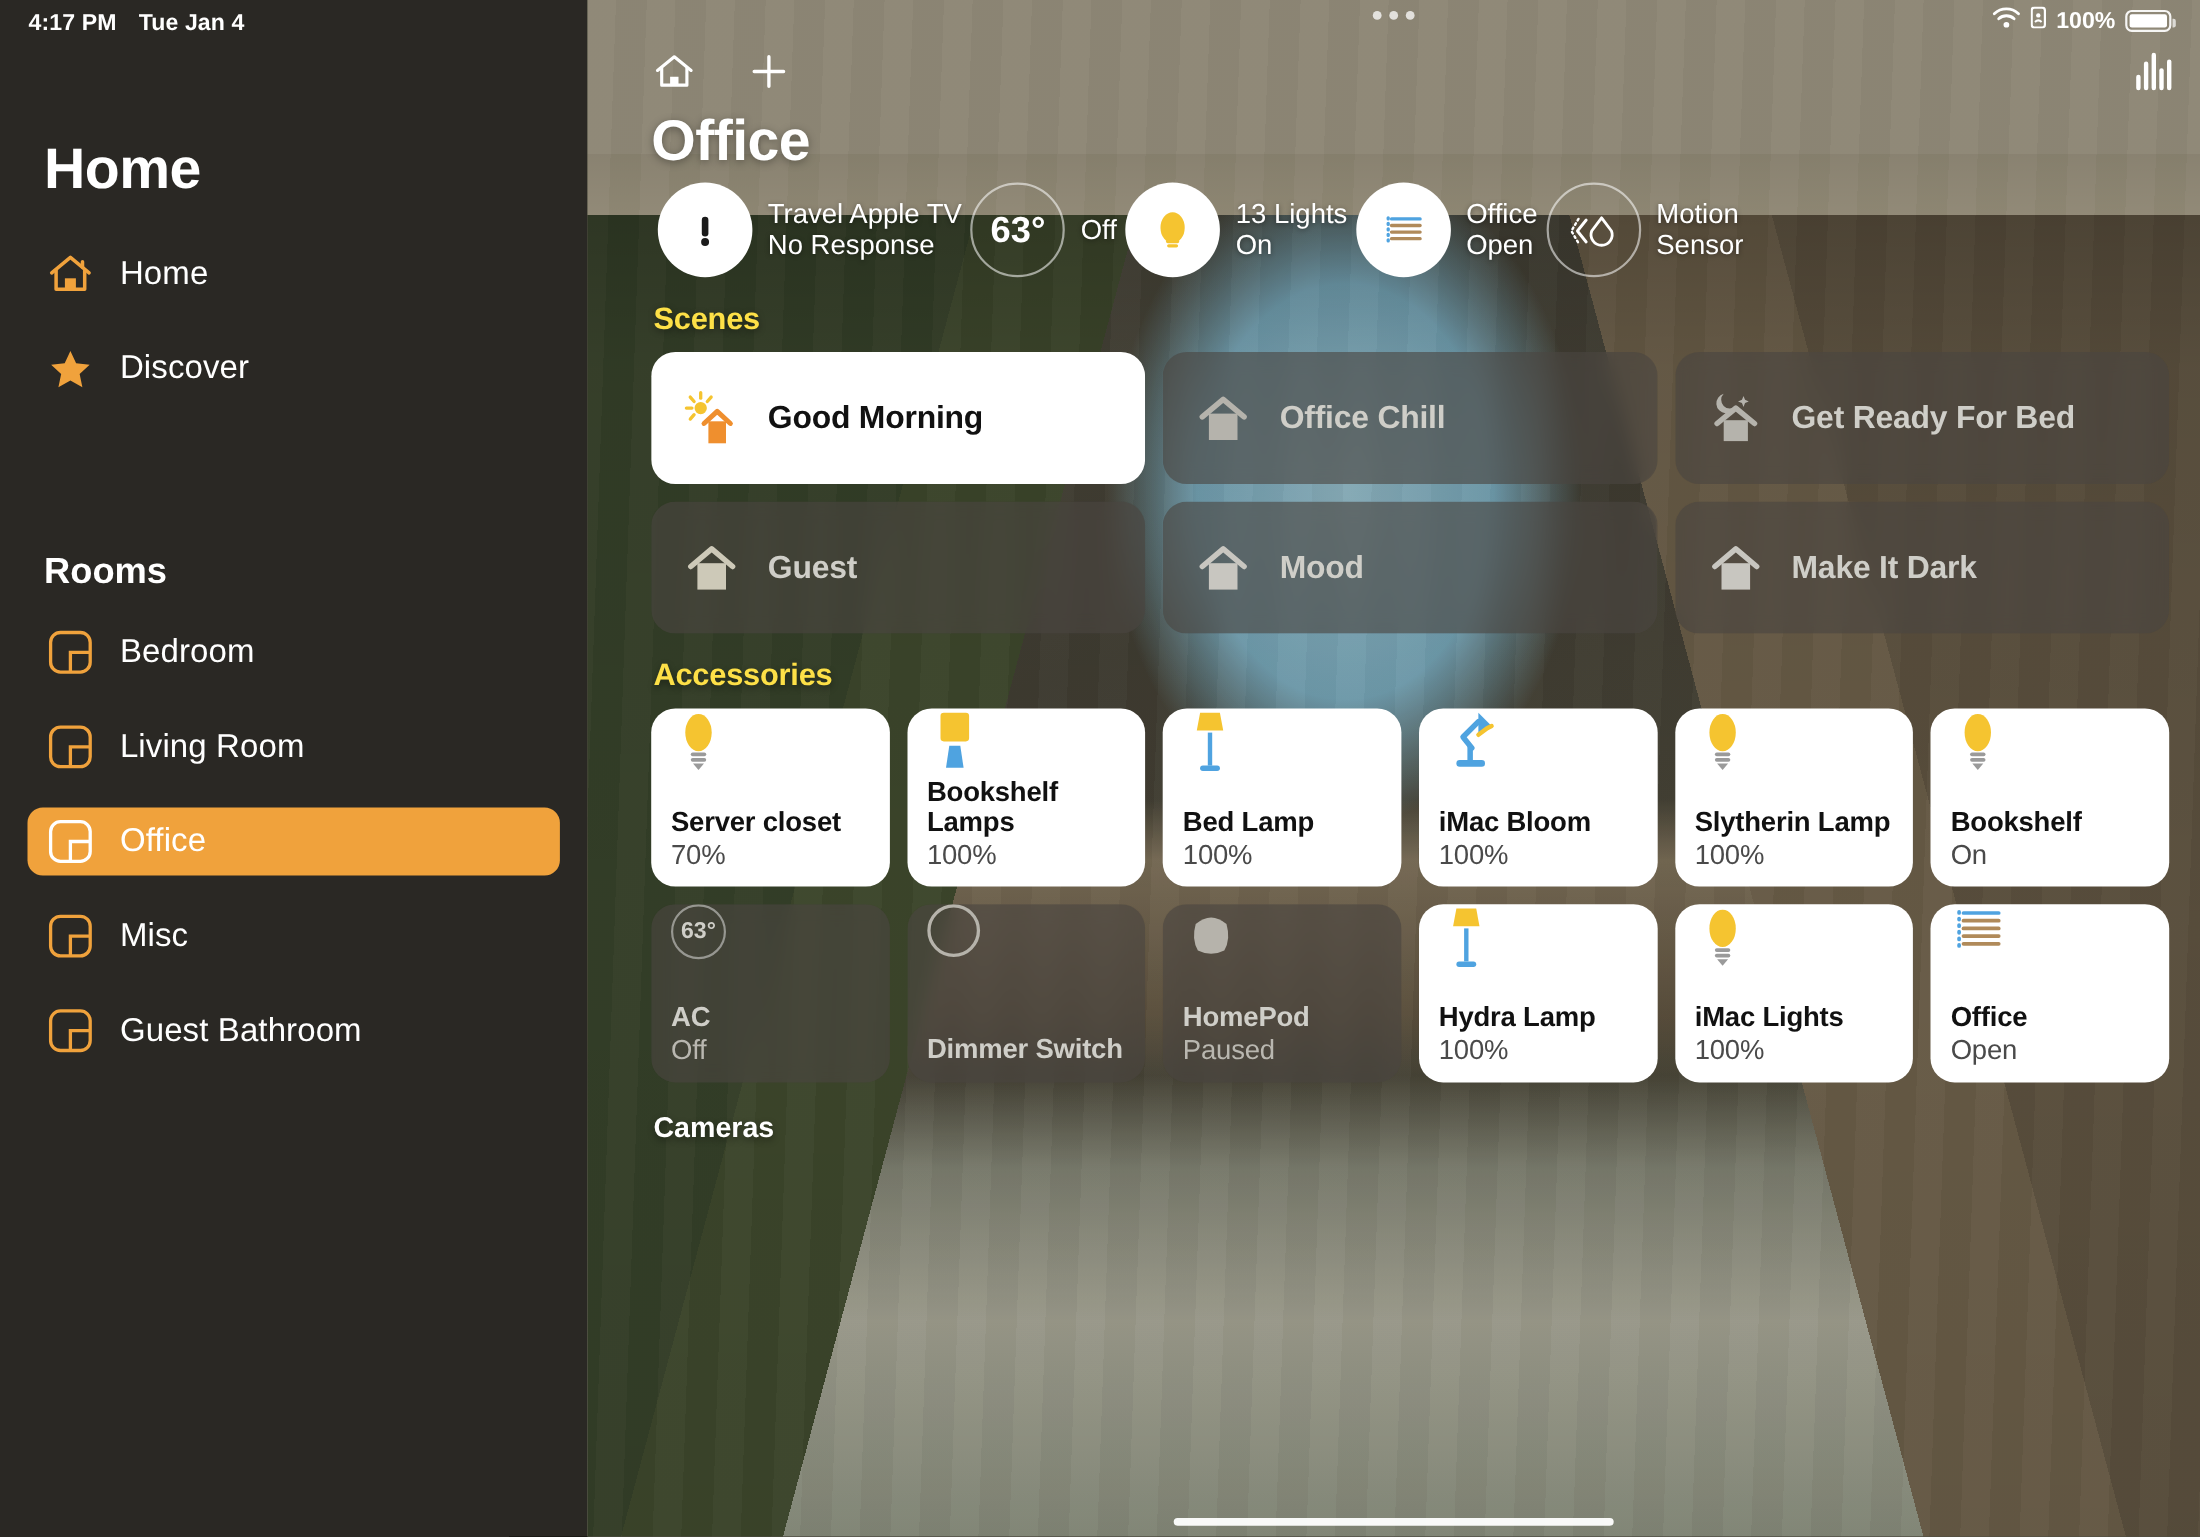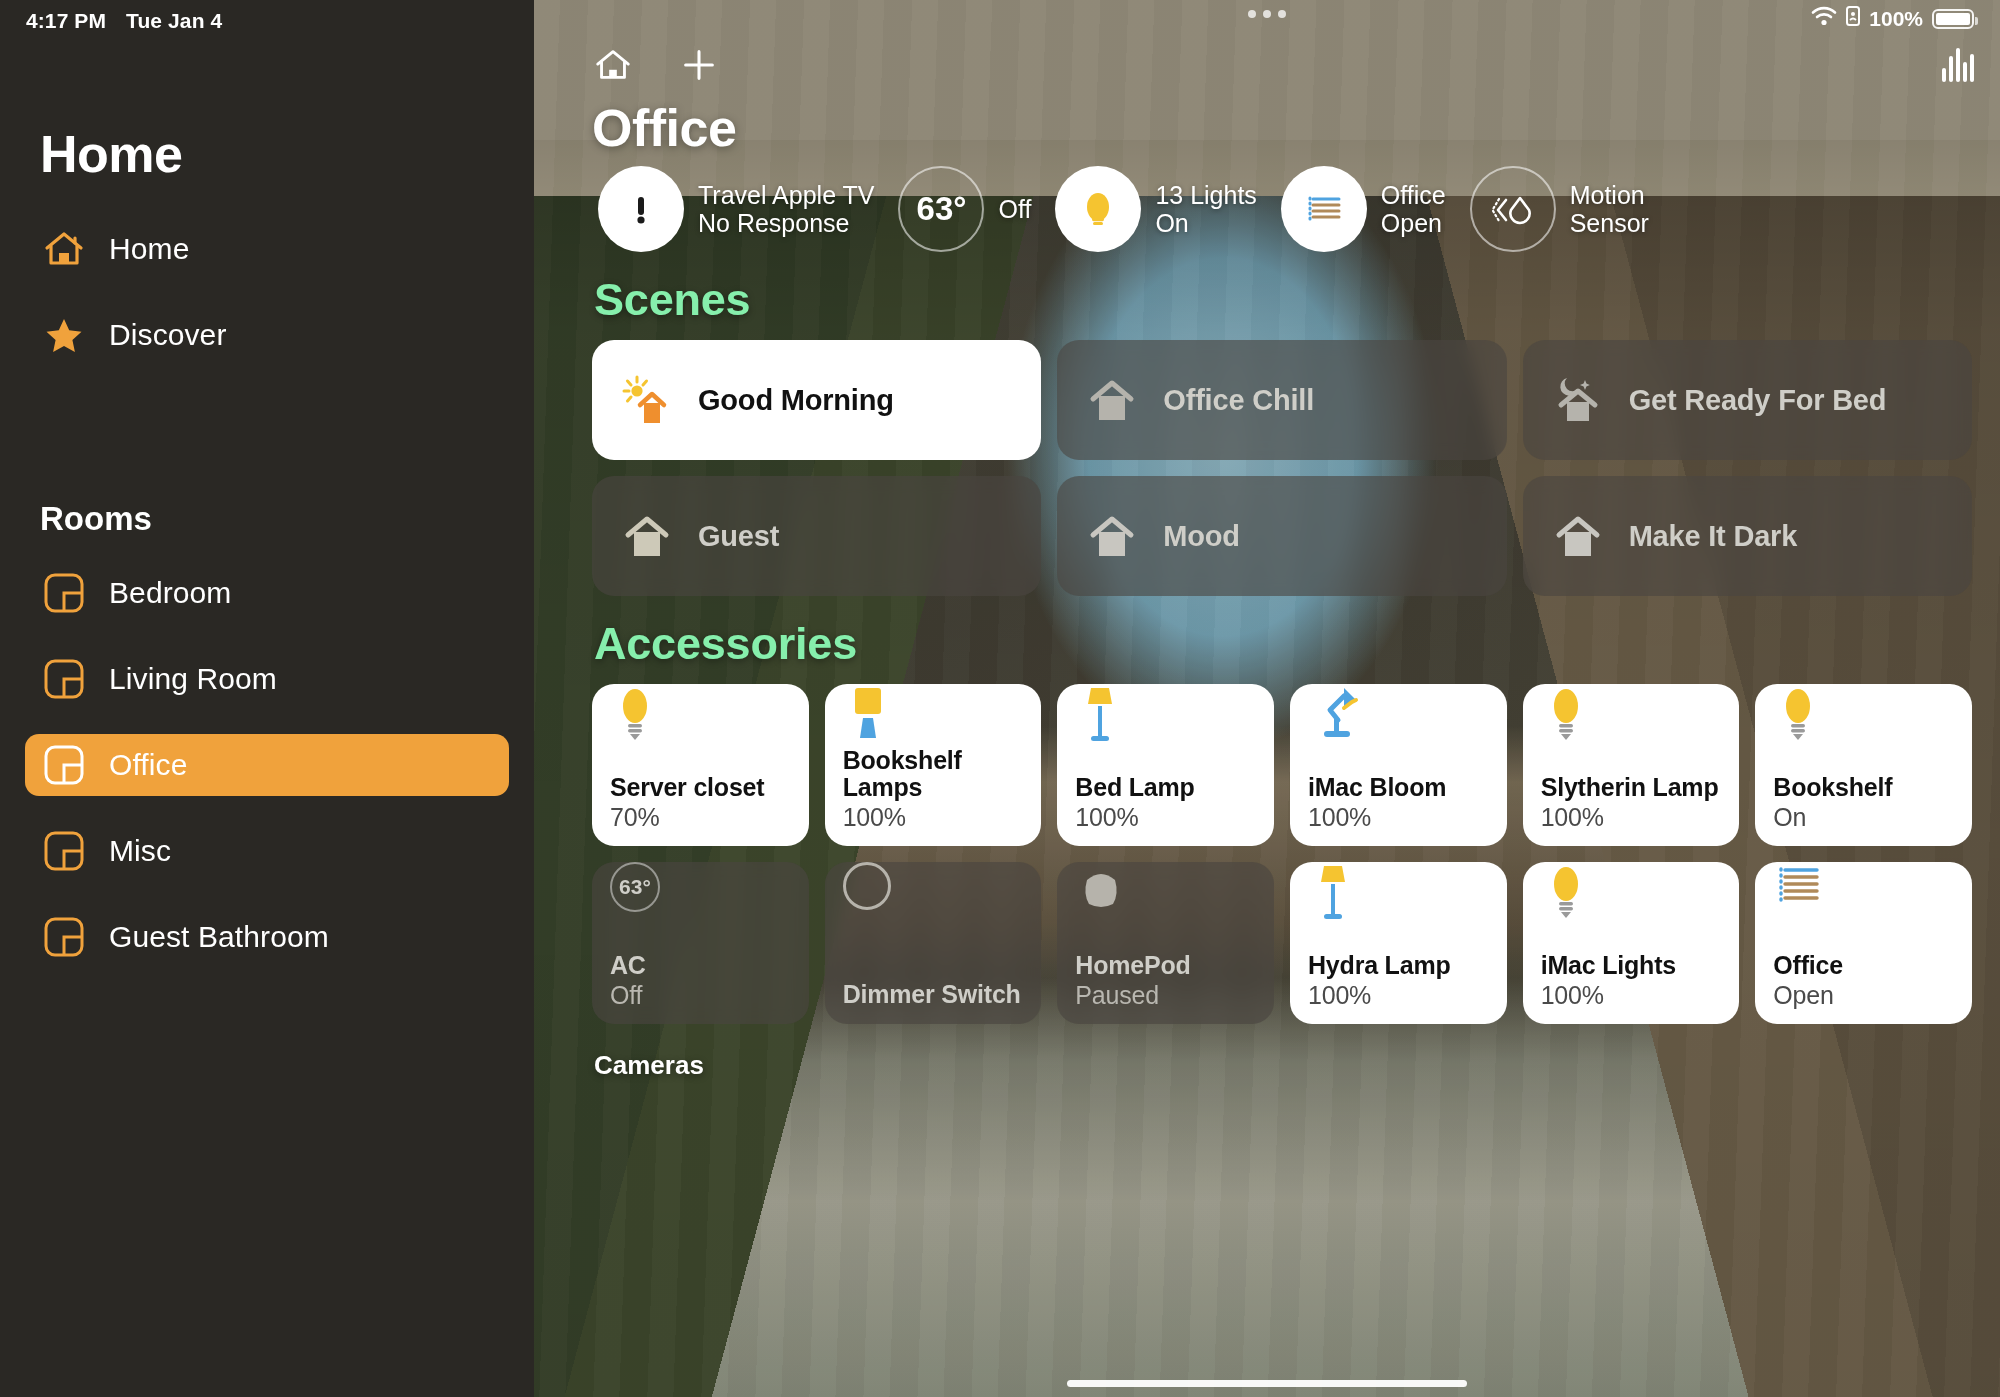--- a/index.html
+++ b/index.html
@@ -109,40 +109,40 @@
 
   .topbar { display: flex; gap: 40px; align-items: center; padding-top: 42px; padding-left: 26px; }
   .topbar-btn { width: 46px; height: 46px; display: flex; align-items: center; justify-content: center; }
   .room-title {
     color: #fff; font-size: 52px; font-weight: 700; letter-spacing: -.5px;
     padding-left: 28px; margin-top: 10px; text-shadow: 0 2px 8px rgba(0,0,0,.35);
   }
 
   
   .status-row {
-    display: flex; align-items: flex-end; margin-top: 8px; padding-left: 34px; gap: 16px;
+    display: flex; align-items: flex-end; margin-top: 8px; padding-left: 34px; gap: 0;
   }
   .status-item { display: flex; align-items: center; }
   .status-circle {
     width: 86px; height: 86px; border-radius: 50%;
     display: flex; align-items: center; justify-content: center;
     flex: 0 0 86px;
   }
   .status-circle.outline { border: 2px solid rgba(255,255,255,.55); background: transparent; }
   .status-circle.filled { background: #fff; }
   .status-text {
     color: #fff; font-size: 25px; line-height: 1.12; margin-left: 14px; margin-right: 8px;
     text-shadow: 0 1px 5px rgba(0,0,0,.4); white-space: nowrap;
   }
   .status-text .l2 { display: block; }
   .temp-val { color: #fff; font-size: 33px; font-weight: 700; }
 
   
   .sec-title {
-    color: #86efac; font-size: 45px; font-weight: 700; letter-spacing: -.2px;
+    color: #fde047; font-size: 28px; font-weight: 700; letter-spacing: -.2px;
     padding-left: 30px; margin-top: 22px; margin-bottom: 14px;
     text-shadow: 0 2px 7px rgba(0,0,0,.4);
   }
 
   
   .scenes { display: grid; grid-template-columns: repeat(3, 1fr); gap: 16px; padding: 0 28px 0 28px; }
   .scene {
     height: 120px; border-radius: 22px; display: flex; align-items: center; gap: 24px;
     padding-left: 28px;
     background: rgba(74,70,64,.62);

